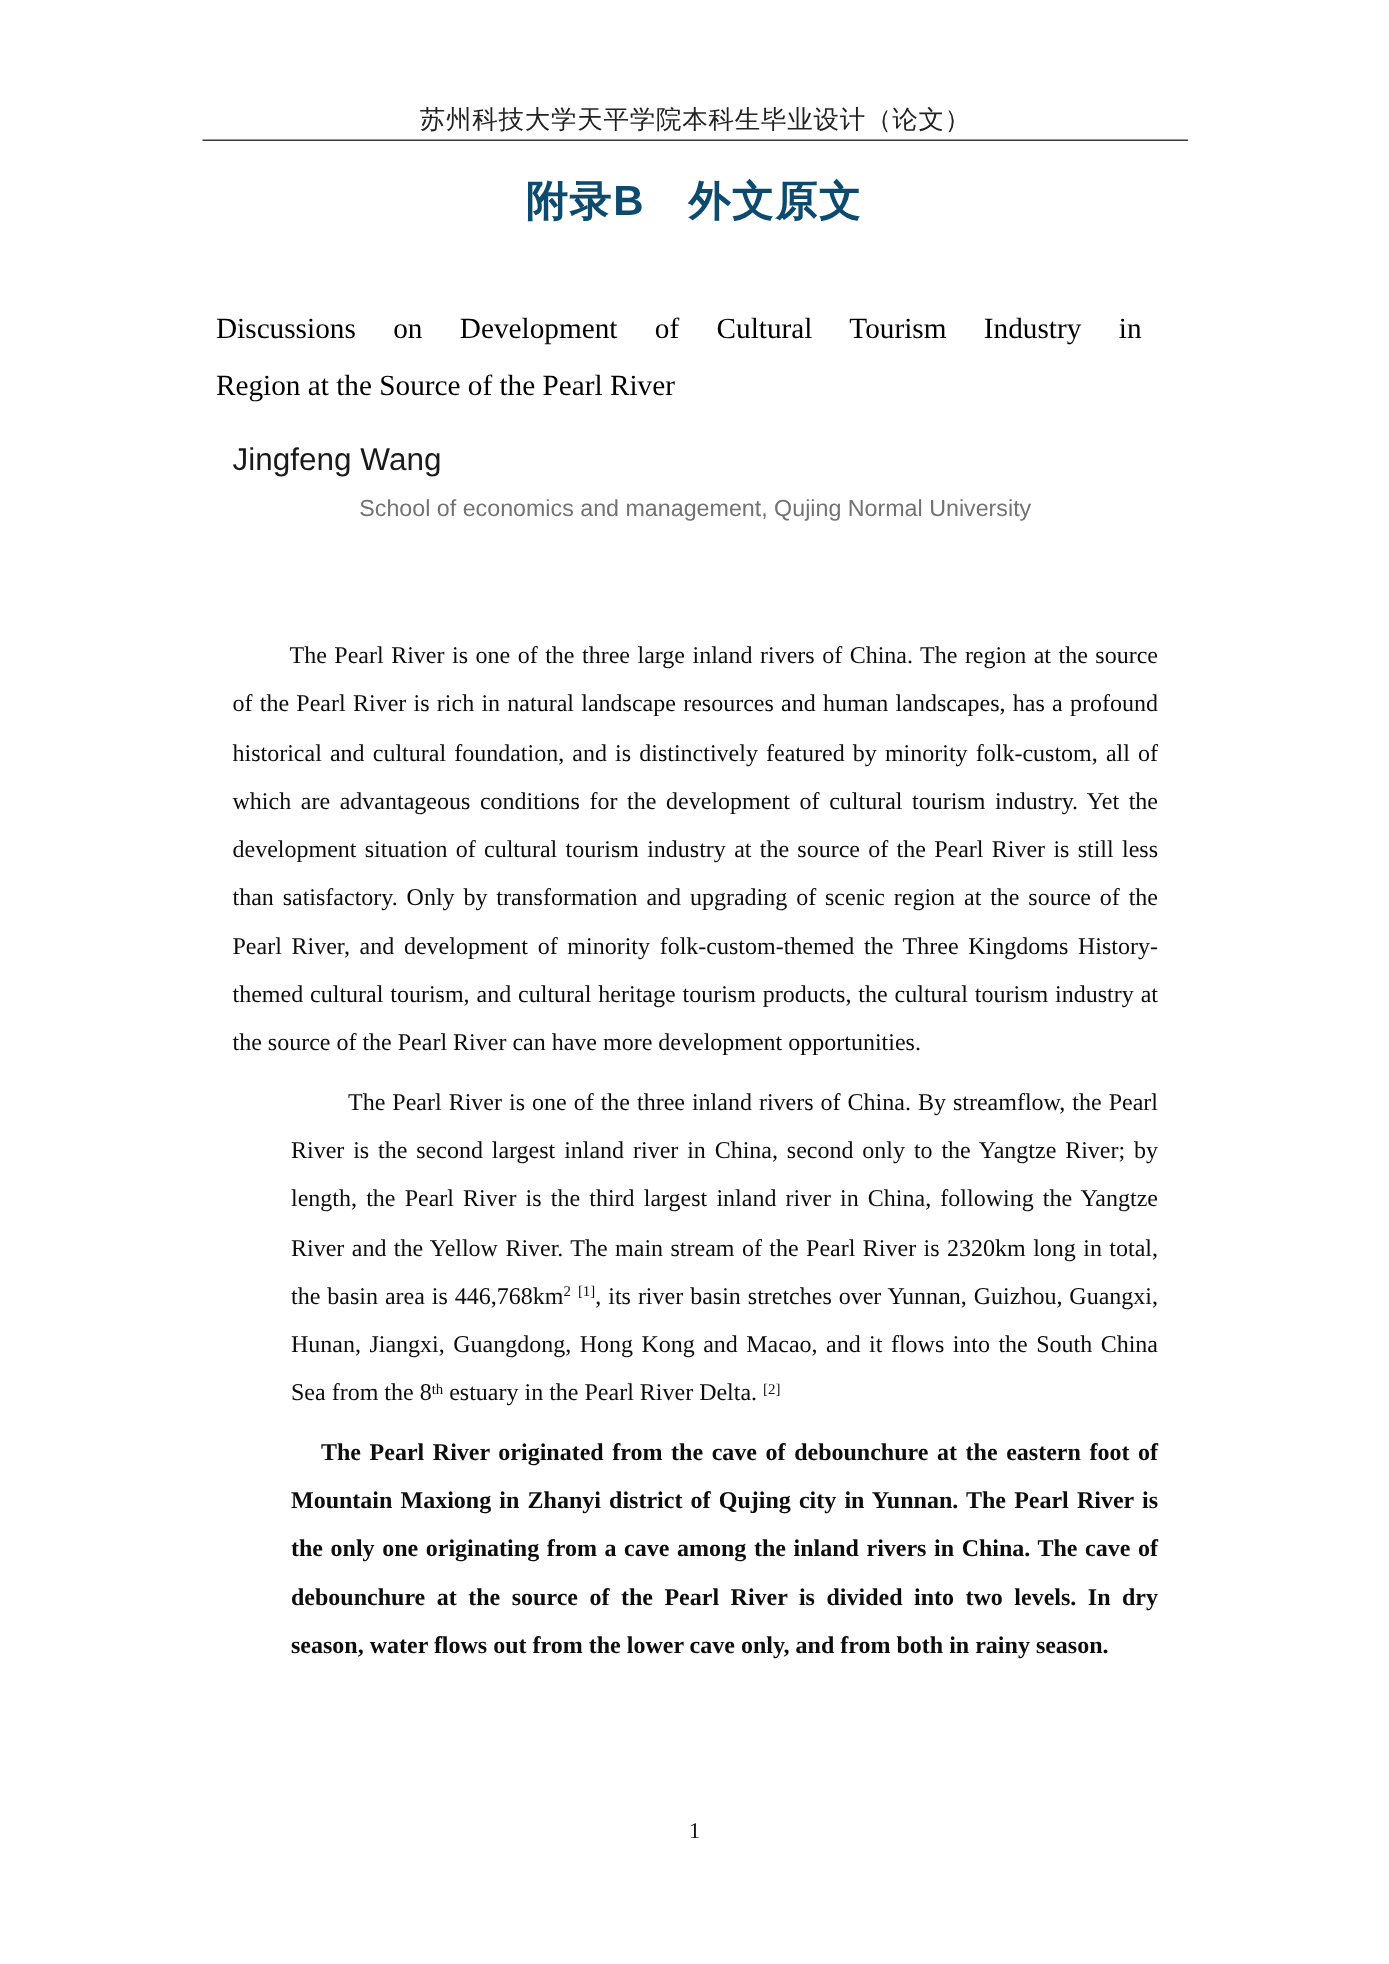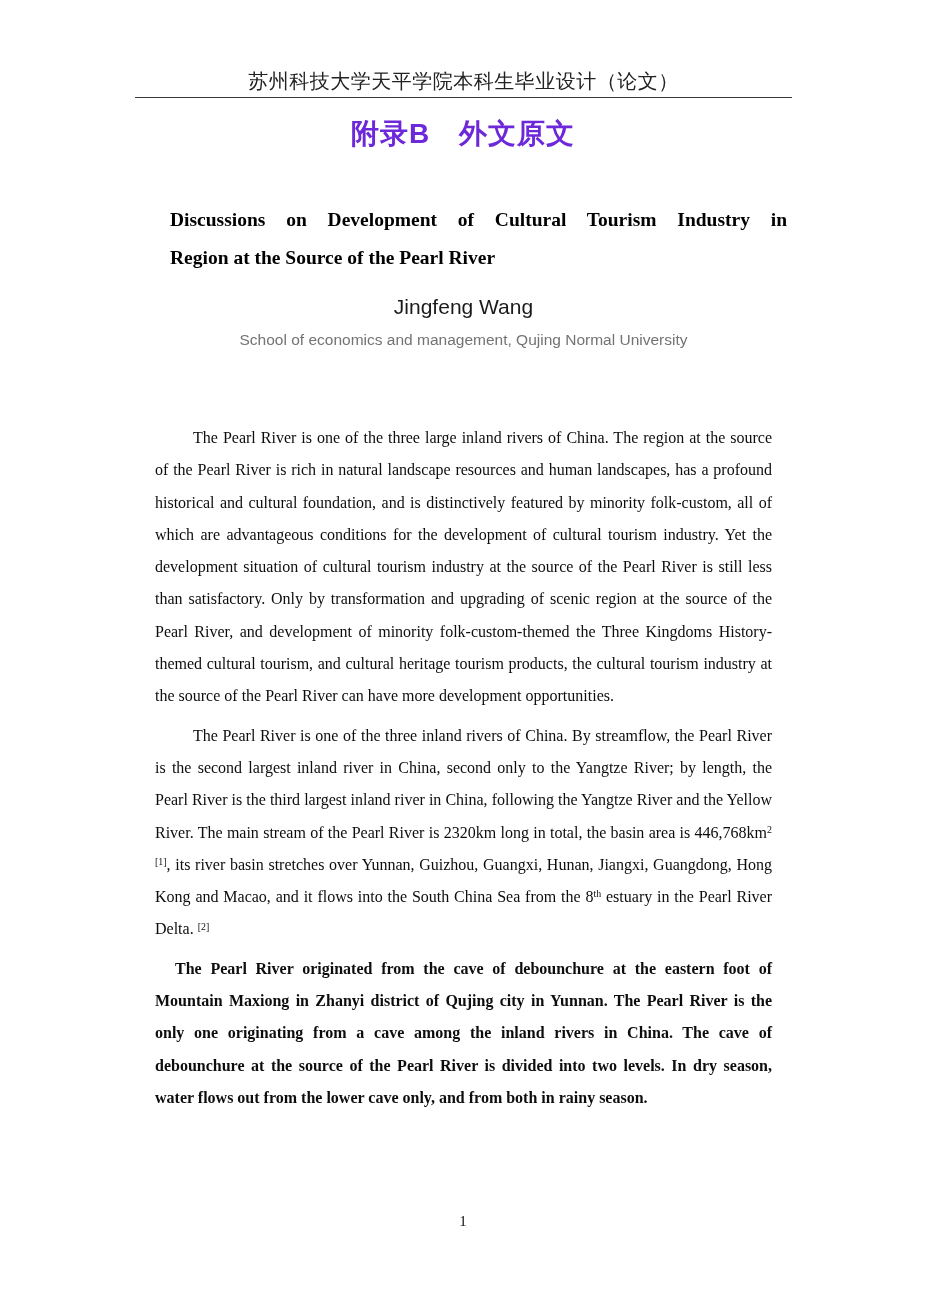--- a/index.html
+++ b/index.html
@@ -12,65 +12,64 @@
     color: #111111;
   }
 
   .page-header {
     position: absolute;
     top: 68px;
     left: 135px;
     width: 657px;
     text-align: center;
     font-family: "Liberation Serif", serif;
-    font-size: 20px;
+    font-size: 17px;
     color: #222222;
     padding-bottom: 2px;
     border-bottom: 1.6px solid #3a3a3a;
     letter-spacing: 0.5px;
   }
 
   .appendix-title {
     position: absolute;
     top: 115px;
     left: 0;
     width: 926px;
     text-align: center;
     font-family: "Liberation Sans", sans-serif;
     font-size: 28px;
     font-weight: bold;
-    color: #6d28d9;
+    color: #0c4a6e;
     letter-spacing: 1px;
   }
 
   .article-title {
     position: absolute;
     top: 201px;
-    left: 170px;
+    left: 144px;
     width: 617px;
     font-family: "Liberation Serif", serif;
     font-size: 19.5px;
-    font-weight: bold;
+    font-weight: normal;
     color: #000000;
     line-height: 37.5px;
   }
   .article-title .line1 {
     text-align: justify;
     text-align-last: justify;
   }
   .article-title .line2 {
     text-align: left;
   }
 
   .author-name {
     position: absolute;
     top: 295px;
     left: 155px;
     width: 617px;
-    text-align: center;
     font-family: "Liberation Sans", sans-serif;
     font-size: 21px;
     color: #1a1a1a;
   }
 
   .affiliation {
     position: absolute;
     top: 331px;
     left: 155px;
     width: 617px;
@@ -89,21 +88,21 @@
     font-size: 16px;
     line-height: 32.3px;
     color: #0d0d0d;
   }
   .body-text p {
     text-align: justify;
     margin: 0;
   }
   .body-text p.indent-normal { text-indent: 38px; }
   .body-text p.indent-small  { text-indent: 20px; font-weight: bold; }
-  .body-text p + p { margin-top: 7px; }
+  .body-text p + p { margin-top: 7px; margin-left: 39px; }
 
   .sup {
     font-size: 0.62em;
     position: relative;
     top: -0.48em;
     line-height: 0;
   }
 
   .page-number {
     position: absolute;

